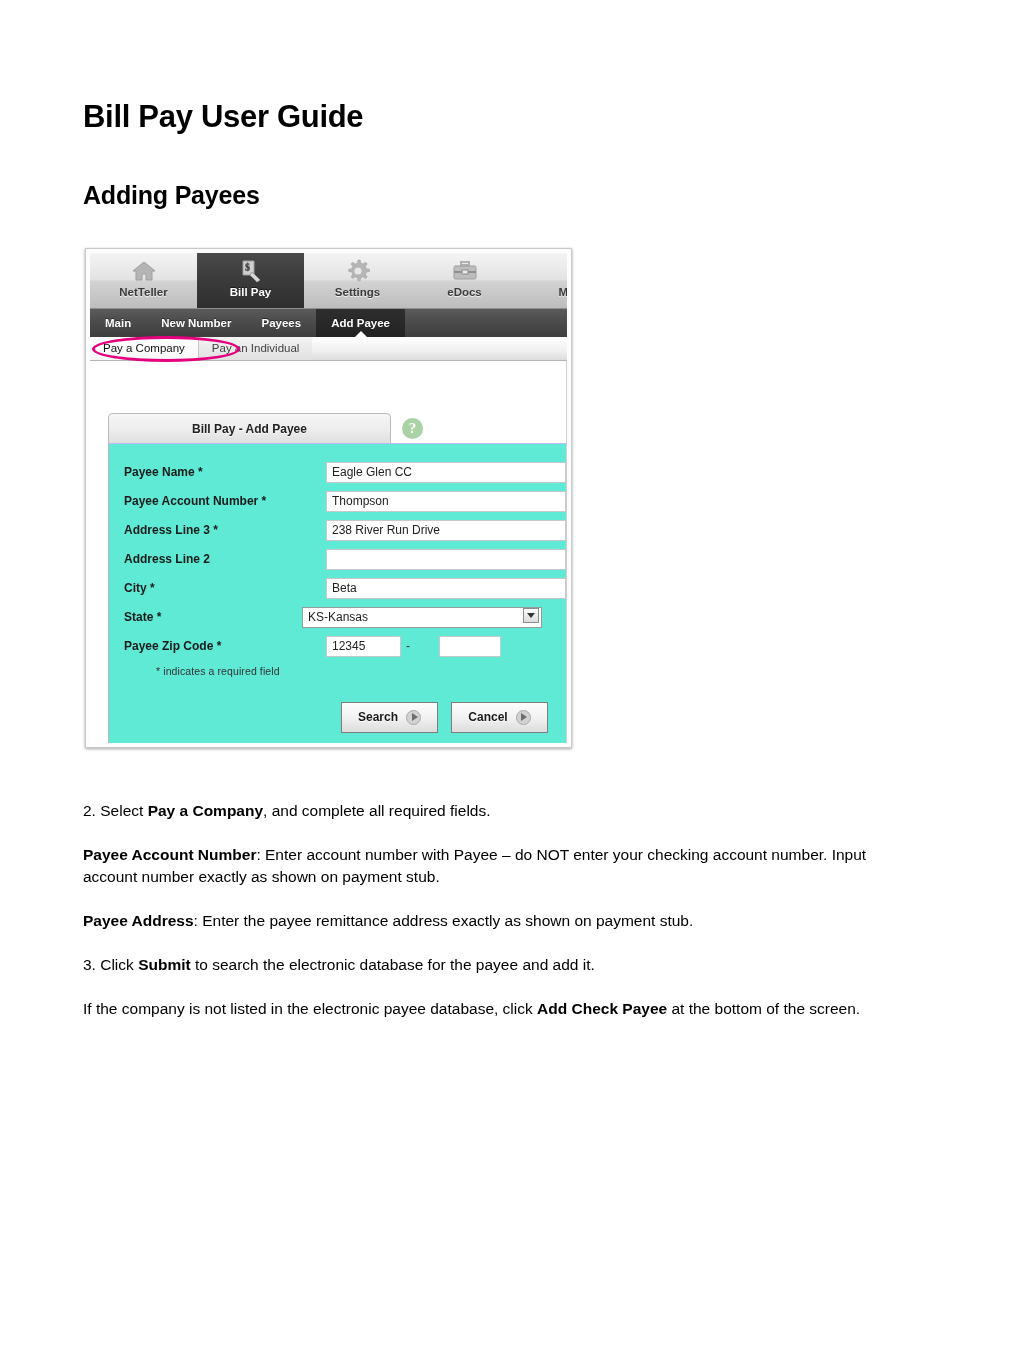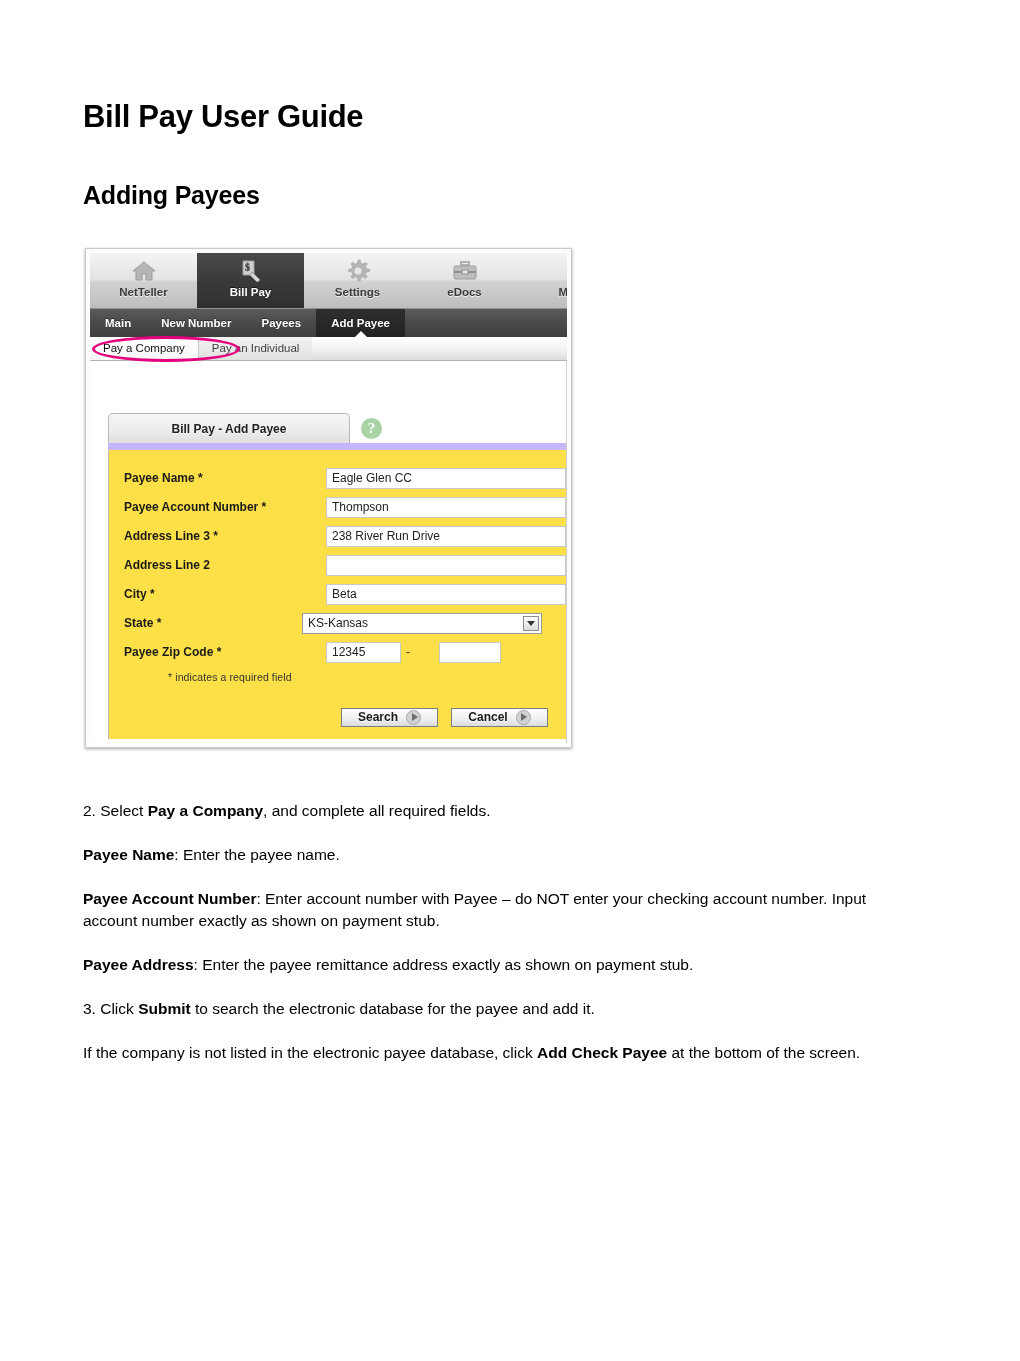--- a/index.html
+++ b/index.html
@@ -160,21 +160,21 @@
   .shot-body {
     position: relative;
     background: #ffffff;
     height: calc(100% - 108px);
     border-right: 1px solid #cfcfcf;
   }
   .panel-wrap { padding: 52px 0 0 18px; }
 
   .panel-tabrow { display: flex; align-items: flex-end; }
   .panel-tab {
-    width: 242px;
+    width: 283px;
     height: 31px;
     background: linear-gradient(to bottom, #f6f6f6 0%, #ececec 55%, #dedede 100%);
     border: 1px solid #b9b9b9;
     border-bottom: none;
     border-radius: 5px 5px 0 0;
     display: flex;
     align-items: center;
     justify-content: center;
     font-size: 12px;
     font-weight: bold;
@@ -191,24 +191,24 @@
     color: #ffffff;
     font-size: 15px;
     font-weight: bold;
     display: flex;
     align-items: center;
     justify-content: center;
     font-family: "Liberation Serif", serif;
   }
 
   .panel {
-    border-top: 7px solid #c4b5fd;
+    border-top: 1px solid #c4b5fd;
     margin-top: -1px;
     padding: 18px 0 0 0;
-    background: #fde047;
+    background: #5eead4;
     min-height: 250px;
     position: relative;
   }
   .panel::before {
     content: "";
     position: absolute;
     left: 0; top: 0; bottom: 0;
     width: 1px;
     background: #b9b9b9;
   }
@@ -241,21 +241,21 @@
   .form-select {
     width: 240px;
     height: 21px;
     border: 1px solid #9a9a9a;
     background: #ffffff;
     font-size: 12px;
     color: #222222;
     padding: 0 5px;
     line-height: 19px;
     display: flex;
-    align-items: center;
+    align-items: flex-start;
     justify-content: space-between;
   }
   .select-arrow {
     width: 16px; height: 15px;
     border: 1px solid #8d8d8d;
     background: linear-gradient(to bottom, #fdfdfd, #dcdcdc);
     display: flex;
     align-items: center;
     justify-content: center;
     margin-right: -3px;
@@ -266,35 +266,35 @@
     border-top: 5px solid #333;
     display: block;
   }
   .zip-a { width: 75px; }
   .zip-dash { margin: 0 5px; font-size: 12px; color: #333; }
   .zip-b { width: 62px; }
 
   .req-note {
     font-size: 10.5px;
     color: #333333;
-    padding-left: 60px;
+    padding-left: 48px;
     margin-top: 2px;
     letter-spacing: .1px;
   }
 
   .btn-row {
     display: flex;
     justify-content: flex-end;
     padding-right: 18px;
     margin-top: 25px;
     padding-bottom: 12px;
   }
   .btn {
     min-width: 97px;
-    height: 19px;
+    height: 31px;
     margin-left: 13px;
     background: linear-gradient(to bottom, #fdfdfd 0%, #f2f2f2 50%, #dcdcdc 100%);
     border: 1px solid #7d7d7d;
     display: flex;
     align-items: center;
     justify-content: center;
     gap: 8px;
     font-size: 12px;
     font-weight: bold;
     color: #1a1a1a;
@@ -494,20 +494,19 @@
 
           </div>
         </div>
       </div>
 
     </div>
   </div>
 
   <div class="body-copy">
     <p><span>2. Select </span><b>Pay a Company</b><span>, and complete all required fields.</span></p>
-    <p><b>Payee Name</b><span>: Enter the payee name.</span></p>
     <p><b>Payee Account Number</b><span>: Enter account number with Payee – do NOT enter your checking account number. Input account number exactly as shown on payment stub.</span></p>
     <p><b>Payee Address</b><span>: Enter the payee remittance address exactly as shown on payment stub.</span></p>
     <p><span>3. Click </span><b>Submit</b><span> to search the electronic database for the payee and add it.</span></p>
     <p><span>If the company is not listed in the electronic payee database, click </span><b>Add Check Payee</b><span> at the bottom of the screen.</span></p>
   </div>
 
 </div>
 
 </body></html>

